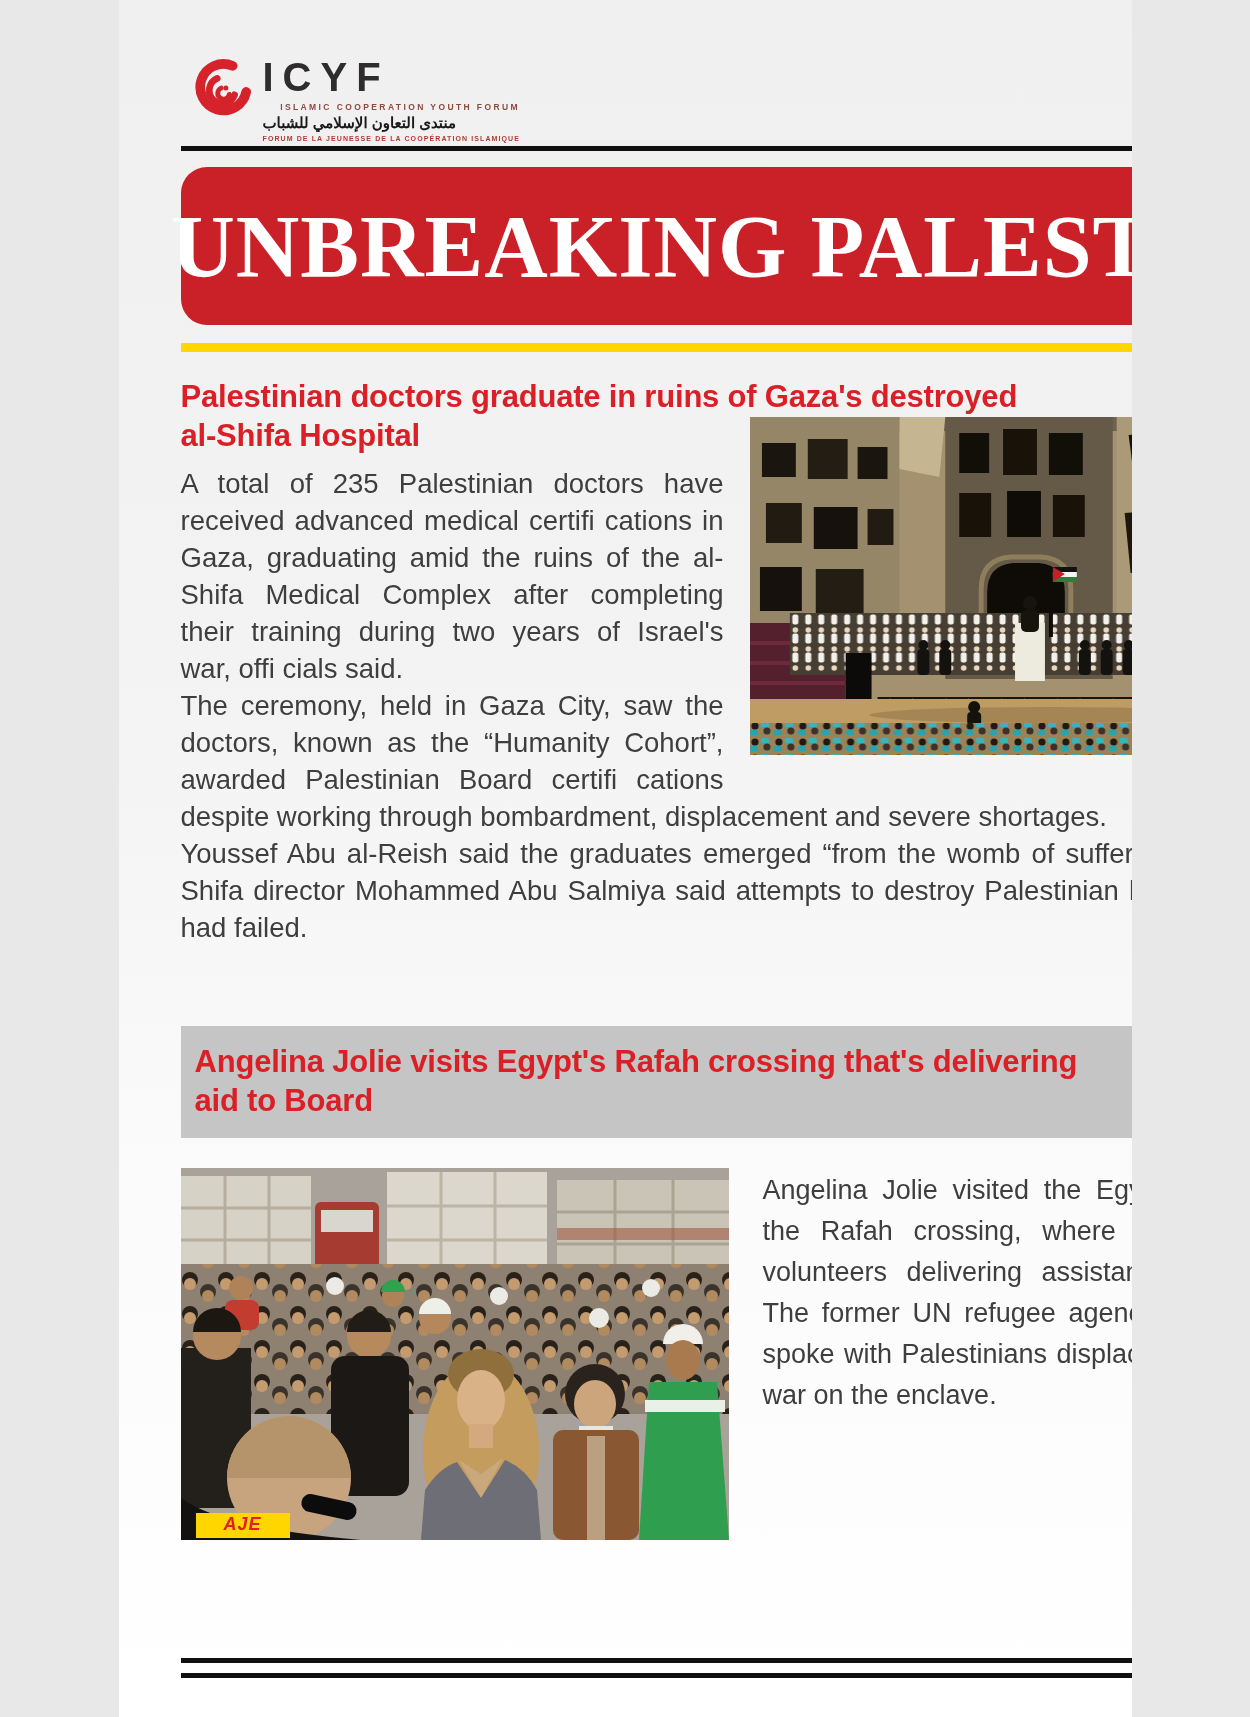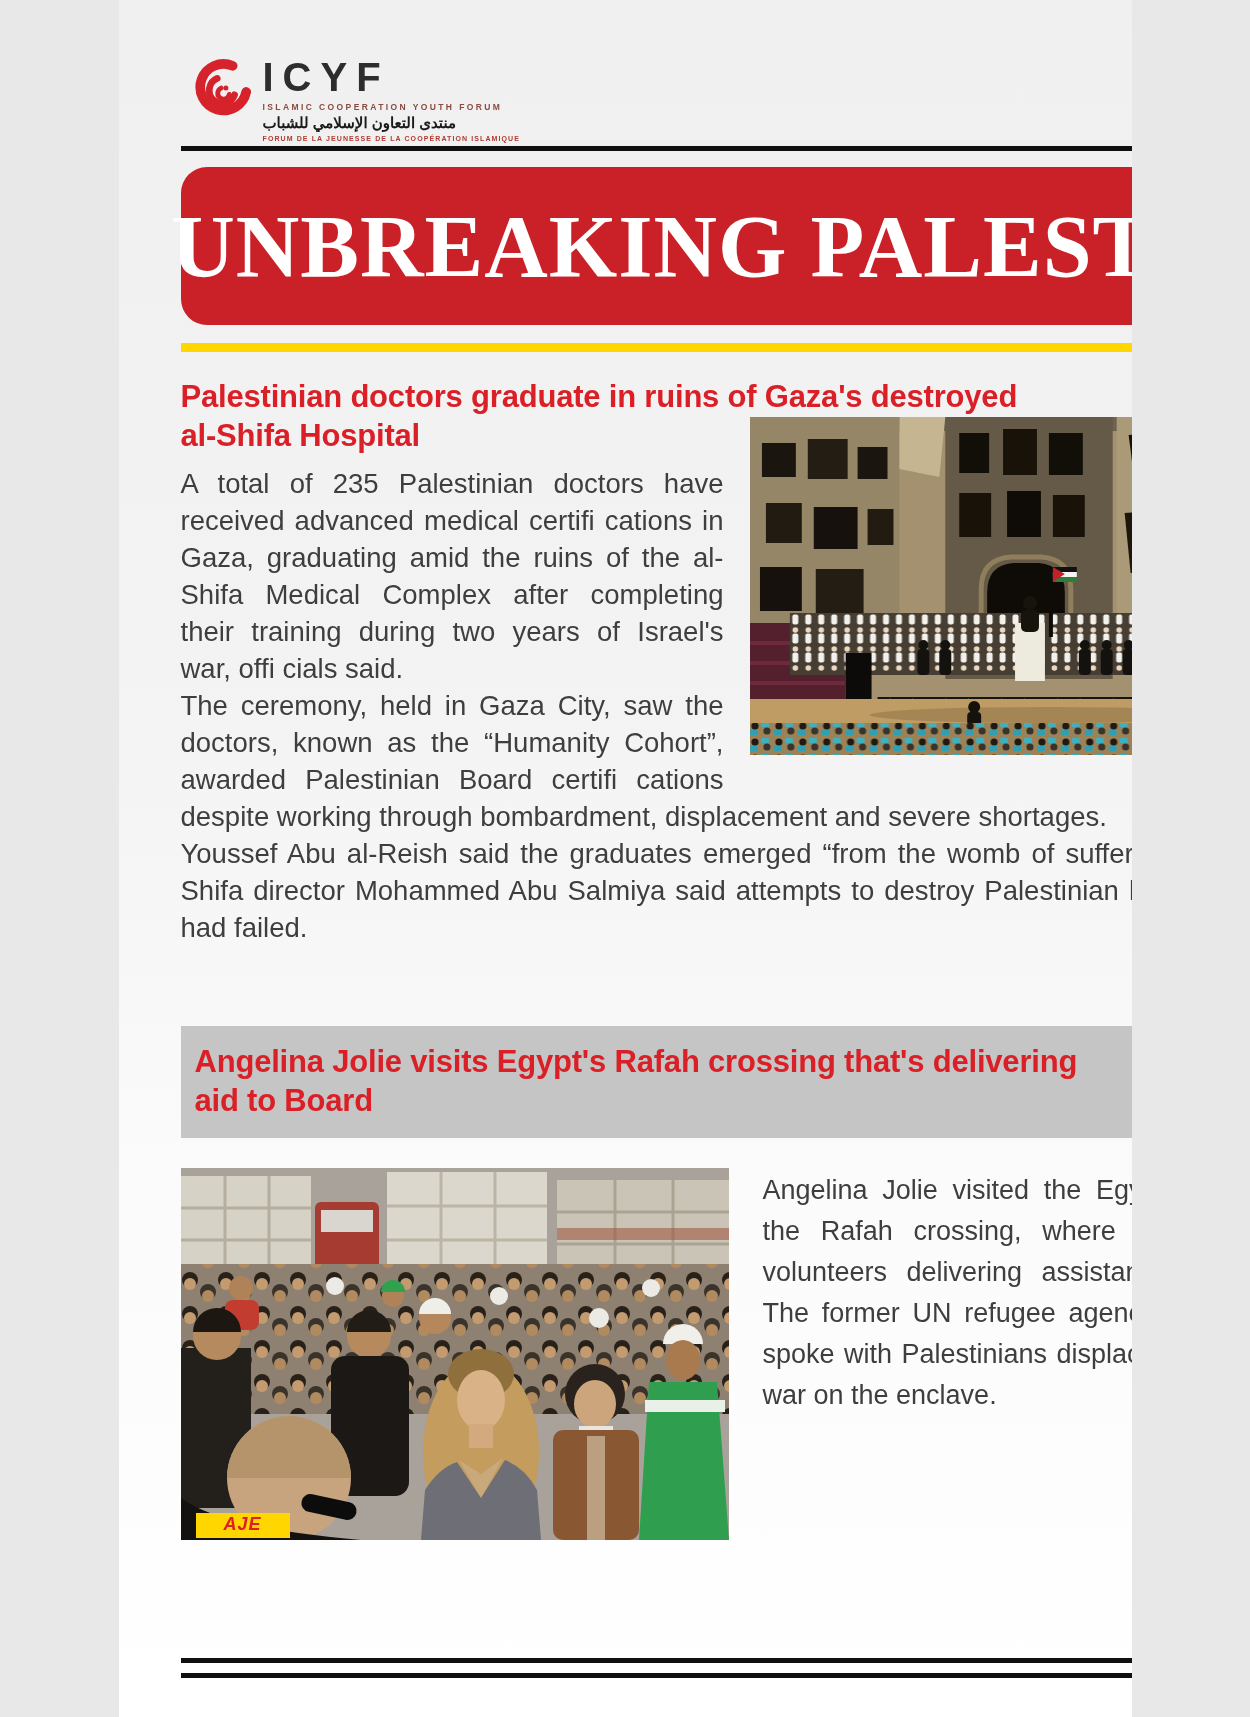--- a/index.html
+++ b/index.html
@@ -6,21 +6,21 @@
   .page{position:relative;width:1013px;height:1717px;margin:0 auto;overflow:hidden;
     background:linear-gradient(180deg,#f0f0f1 0%,#f3f3f3 40%,#fbfbfb 70%,#ffffff 100%);
     font-family:"Liberation Sans",sans-serif;}
   .content{width:1122px;margin-left:62px;}
 
   
   .logo{display:flex;align-items:flex-start;gap:12px;padding:56px 0 0 74px;height:72px;}
   .logo-mark{width:58px;height:68px;flex:none;}
   .logo-text{padding-top:2px;}
   .logo-acronym{font-size:40px;font-weight:800;letter-spacing:9px;color:#2f2c2d;line-height:0.95;}
-  .logo-en{font-size:8.5px;font-weight:700;letter-spacing:2.4px;color:#8c4a40;margin-top:6px;}
+  .logo-en{font-size:8.5px;font-weight:700;letter-spacing:2.4px;color:#8c4a40;margin-top:6px;text-align:right;}
   .logo-ar{font-size:15px;font-weight:700;color:#1b1919;margin-top:2px;direction:rtl;text-align:left;}
   .logo-fr{font-size:7px;font-weight:700;letter-spacing:1.1px;color:#b23a31;margin-top:3px;}
 
   
   .rule-black{height:5px;background:#101010;}
   .rule-top{margin-top:18px;}
   .rule-yellow{margin-top:18px;height:9px;background:var(--yellow,#ffd600);}
   .rb1{margin-top:118px;}
   .rb2{margin-top:10px;}
 

